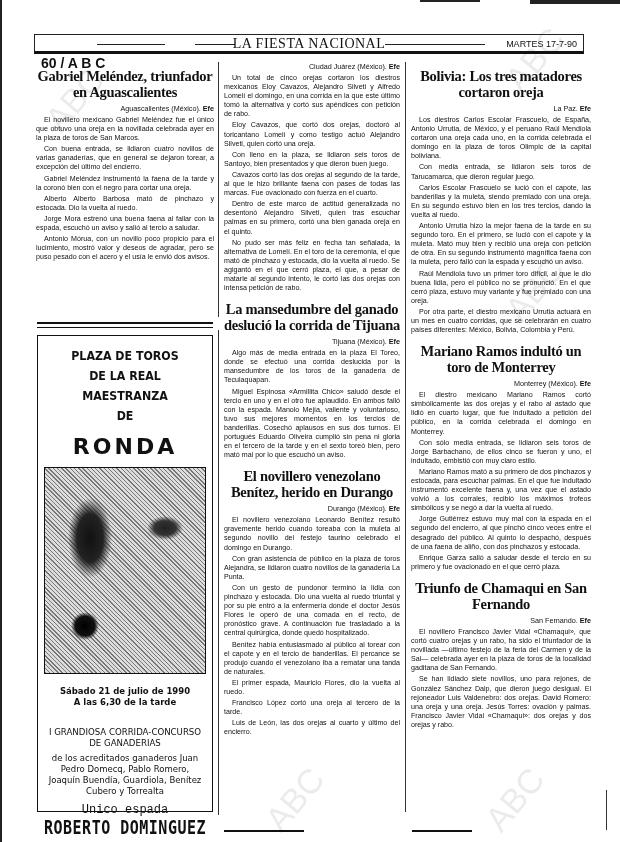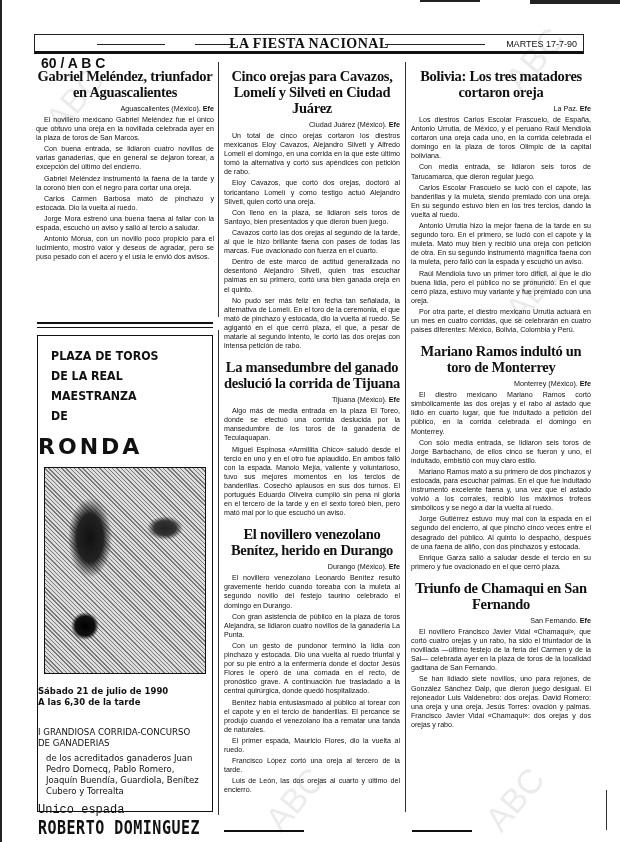--- a/index.html
+++ b/index.html
@@ -4,33 +4,33 @@
 <style>
   html, body { margin:0; padding:0; background:#fff; }
   body { width:620px; height:842px; position:relative; overflow:hidden; font-family:"Liberation Sans", sans-serif; color:#111; }
   .page { position:absolute; left:0; top:0; width:620px; height:842px; }
   .edge-left { position:absolute; left:0; top:0; width:2px; height:842px; background:#222; }
   .edge-top { position:absolute; left:420px; top:0; width:200px; height:4px; }
   .edge-top .a { position:absolute; left:0; top:0; width:60px; height:2px; background:#222; }
   .edge-top .b { position:absolute; left:110px; top:0; width:90px; height:4px; background:#222; }
   .header { position:absolute; left:34px; top:34px; width:550px; height:20px; border:1px solid #222; border-bottom:3px solid #111; box-sizing:border-box; }
   .hdr-left { position:absolute; left:6px; top:20px; font-size:14px; font-weight:bold; }
-  .hdr-title { position:absolute; left:0; right:0; top:1px; text-align:center; font-family:"Liberation Serif", serif; font-weight:bold; font-size:14px; letter-spacing:0.5px; }
+  .hdr-title { position:absolute; left:0; right:0; top:1px; text-align:center; font-family:"Liberation Serif", serif; font-weight:normal; font-size:14px; letter-spacing:0.5px; }
   .hdr-date { position:absolute; right:6px; top:4px; font-size:9px; }
   .hdr-line { position:absolute; top:9px; height:1px; background:#222; }
   .col { position:absolute; top:60px; }
   .col1 { left:36px; width:178px; }
   .col2 { left:224px; width:176px; }
   .col3 { left:411px; width:180px; }
   .vrule { position:absolute; width:1px; background:#333; }
   h2 { font-family:"Liberation Serif", serif; font-weight:bold; font-size:14.5px; line-height:16px; text-align:center; margin:8px 0 4px 0; letter-spacing:-0.3px; }
   .dateline { text-align:right; font-size:7.2px; margin:2px 0 3px 0; }
   .dateline b { font-weight:bold; }
   p { font-size:7.1px; line-height:9.1px; margin:0 0 2px 0; text-align:justify; text-indent:8px; }
-  .ad { position:absolute; left:37px; top:335px; width:176px; height:477px; border:1.5px solid #111; box-sizing:border-box; }
+  .ad { position:absolute; left:37px; top:335px; width:176px; height:477px; border:1.5px solid #111; box-sizing:border-box; text-align:center; }
   .ad-rules { position:absolute; left:37px; top:322px; width:176px; }
   .ad-rules div { height:1.5px; background:#111; margin-bottom:3px; }
   .ad .l1 { font-family:"DejaVu Sans", sans-serif; font-weight:bold; font-size:13px; margin-top:10px; line-height:20px; transform:scaleX(0.85); }
   .ad .ronda { font-family:"DejaVu Sans", sans-serif; font-weight:bold; font-size:22px; letter-spacing:3px; margin-top:8px; }
   .ad .photo { margin:8px auto 0 auto; width:160px; height:205px; border:1px solid #111;
      background:
        radial-gradient(ellipse 22px 40px at 45px 70px, #111 0%, #222 60%, transparent 100%),
        radial-gradient(ellipse 14px 14px at 40px 158px, #000 0%, #111 70%, transparent 100%),
        radial-gradient(ellipse 18px 12px at 120px 60px, #222 0%, #333 60%, transparent 100%),
        repeating-linear-gradient(45deg, #777 0 1px, #ddd 1px 3px),
@@ -75,21 +75,21 @@
   <div class="vrule" style="left:405px;top:62px;height:750px;"></div>
   <div class="vrule" style="left:606px;top:790px;height:40px;"></div>
 
   <div class="col col1">
     <article>
       <h2>Gabriel Meléndez, triunfador en Aguascalientes</h2>
       <div class="dateline"><span>Aguascalientes (México).</span> <b>Efe</b></div>
       <p>El novillero mexicano Gabriel Meléndez fue el único que obtuvo una oreja en la novillada celebrada ayer en la plaza de toros de San Marcos.</p>
       <p>Con buena entrada, se lidiaron cuatro novillos de varias ganaderías, que en general se dejaron torear, a excepción del último del encierro.</p>
       <p>Gabriel Meléndez instrumentó la faena de la tarde y la coronó bien con el negro para cortar una oreja.</p>
-      <p>Carlos Carmen Barbosa mató de pinchazo y estocada. Dio la vuelta al ruedo.</p>
+      <p>Alberto Alberto Barbosa mató de pinchazo y estocada. Dio la vuelta al ruedo.</p>
       <p>Jorge Mora estrenó una buena faena al fallar con la espada, escuchó un aviso y salió al tercio a saludar.</p>
       <p>Antonio Mórua, con un novillo poco propicio para el lucimiento, mostró valor y deseos de agradar, pero se puso pesado con el acero y el usía le envió dos avisos.</p>
     </article>
   </div>
 
   <div class="ad-rules">
       <div></div>
       <div></div>
     </div>
   <div class="ad">
@@ -110,21 +110,20 @@
     </div>
     <div class="ganaderos">de los acreditados ganaderos Juan Pedro Domecq, Pablo Romero, Joaquín Buendía, Guardiola, Benítez Cubero y Torrealta</div>
     <div class="unico">Unico espada</div>
     <div class="espada">ROBERTO DOMINGUEZ</div>
     <div class="solo">¡SOLO PARA AFICIONADOS!</div>
 
   </div>
 
   <div class="col col2">
     <article>
-      <h2>Cinco orejas para Cavazos, Lomelí y Silveti en Ciudad Juárez</h2>
       <div class="dateline"><span>Ciudad Juárez (México).</span> <b>Efe</b></div>
       <p>Un total de cinco orejas cortaron los diestros mexicanos Eloy Cavazos, Alejandro Silveti y Alfredo Lomelí el domingo, en una corrida en la que este último tomó la alternativa y cortó sus apéndices con petición de rabo.</p>
       <p>Eloy Cavazos, que cortó dos orejas, doctoró al toricantano Lomelí y como testigo actuó Alejandro Silveti, quien cortó una oreja.</p>
       <p>Con lleno en la plaza, se lidiaron seis toros de Santoyo, bien presentados y que dieron buen juego.</p>
       <p>Cavazos cortó las dos orejas al segundo de la tarde, al que le hizo brillante faena con pases de todas las marcas. Fue ovacionado con fuerza en el cuarto.</p>
       <p>Dentro de este marco de actitud generalizada no desentonó Alejandro Silveti, quien tras escuchar palmas en su primero, cortó una bien ganada oreja en el quinto.</p>
       <p>No pudo ser más feliz en fecha tan señalada, la alternativa de Lomelí. En el toro de la ceremonia, el que mató de pinchazo y estocada, dio la vuelta al ruedo. Se agigantó en el que cerró plaza, el que, a pesar de matarle al segundo intento, le cortó las dos orejas con intensa petición de rabo.</p>
     </article>
     <article>
       <h2>La mansedumbre del ganado deslució la corrida de Tijuana</h2>

